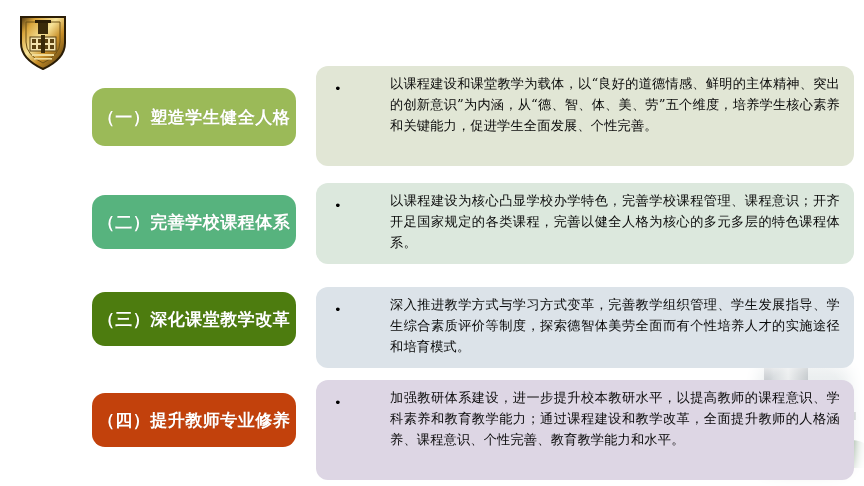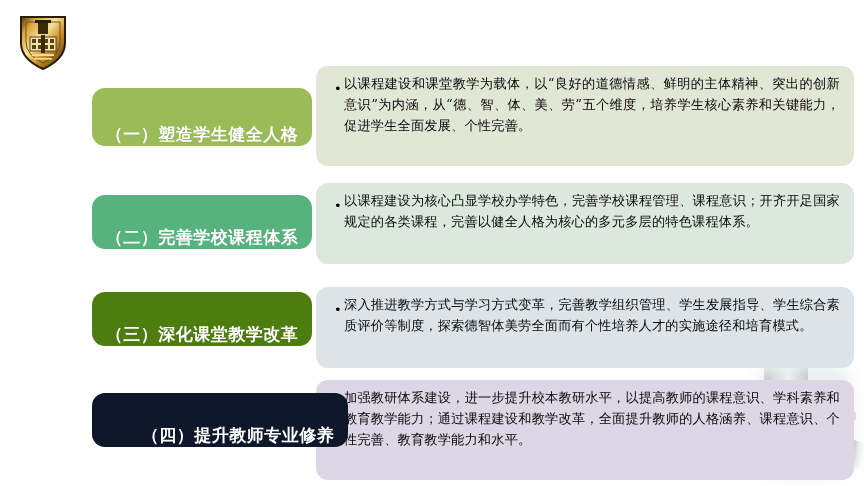--- a/index.html
+++ b/index.html
@@ -178,24 +178,24 @@
   
   .row {
     position: absolute;
     left: 0;
     width: 864px;
   }
 
   
   .pill {
     position: absolute;
-    width: 220px;
+    width: 204px;
     border-radius: 13px;
     display: flex;
-    align-items: flex-end;
+    align-items: center;
     justify-content: center;
     color: #ffffff;
     font-size: 17px;
     font-weight: bold;
     letter-spacing: 0.5px;
     z-index: 3;
     text-shadow: 0 0 1px rgba(0,0,0,0.15);
     font-family: "DejaVu Sans", "Liberation Sans", sans-serif;
   }
 
@@ -220,20 +220,21 @@
     color: #000000;
   }
   .panel .body {
     flex: 1 1 auto;
     font-size: 13.2px;
     line-height: 1.58;
     color: #0a0a0a;
     text-align: justify;
     letter-spacing: 0.2px;
     font-family: "DejaVu Serif", "Liberation Serif", serif;
+    margin-left: 46px;
   }
 
   
   #row1 .pill  { left: 92px;  top: 88px;  height: 58px; }
   #row1 .panel { left: 316px; top: 66px;  width: 538px; height: 100px; }
 
   #row2 .pill  { left: 92px;  top: 195px; height: 54px; }
   #row2 .panel { left: 316px; top: 183px; width: 538px; height: 81px; }
 
   #row3 .pill  { left: 92px;  top: 292px; height: 54px; }
@@ -338,18 +339,18 @@
     </div>
   </div>
 
   <div class="row" id="row4">
     <div class="panel" style="background:#DDD6E4;">
       <div class="bullet-row">
         <span class="dot">•</span>
         <span class="body">加强教研体系建设，进一步提升校本教研水平，以提高教师的课程意识、学科素养和教育教学能力；通过课程建设和教学改革，全面提升教师的人格涵养、课程意识、个性完善、教育教学能力和水平。</span>
       </div>
     </div>
-    <div class="pill" style="background:#0f172a;padding-left:36px;">
+    <div class="pill" style="background:#c2410c;">
       <span>（四）提升教师专业修养</span>
     </div>
   </div>
 
 </div>
 
 </body></html>

